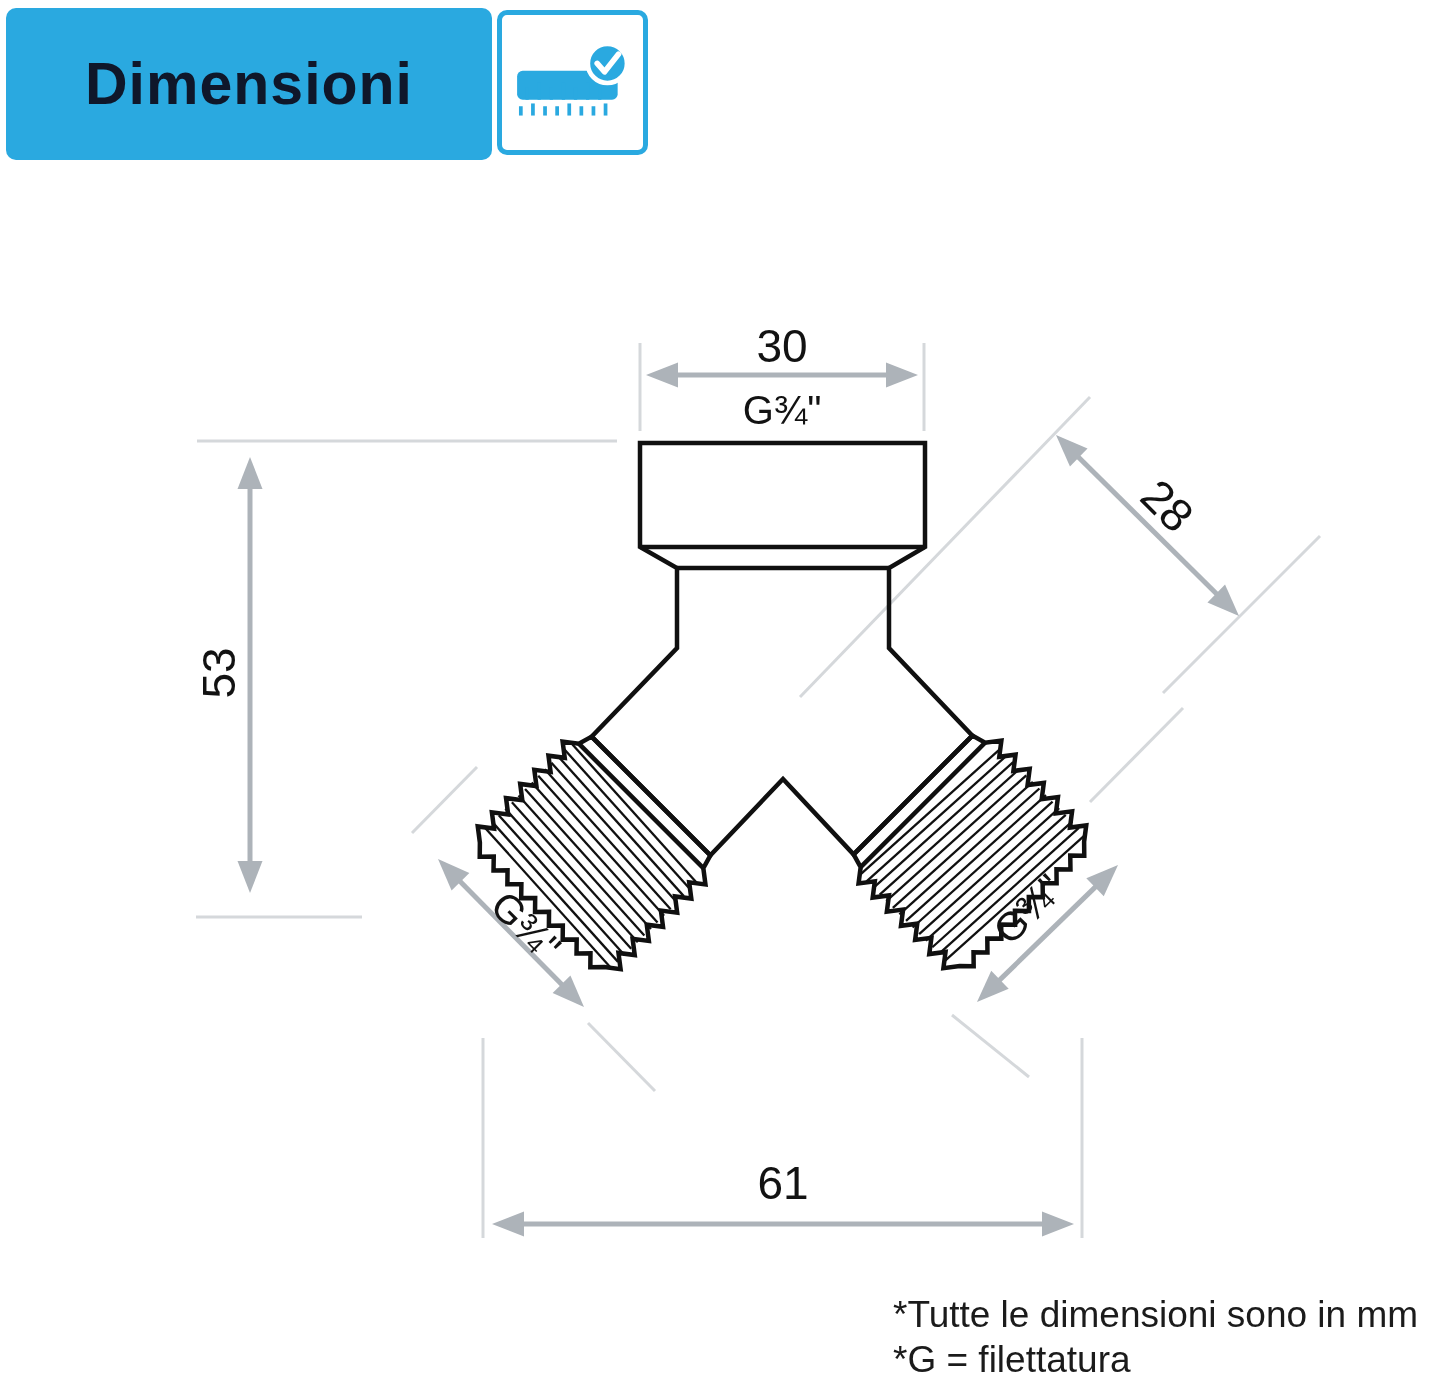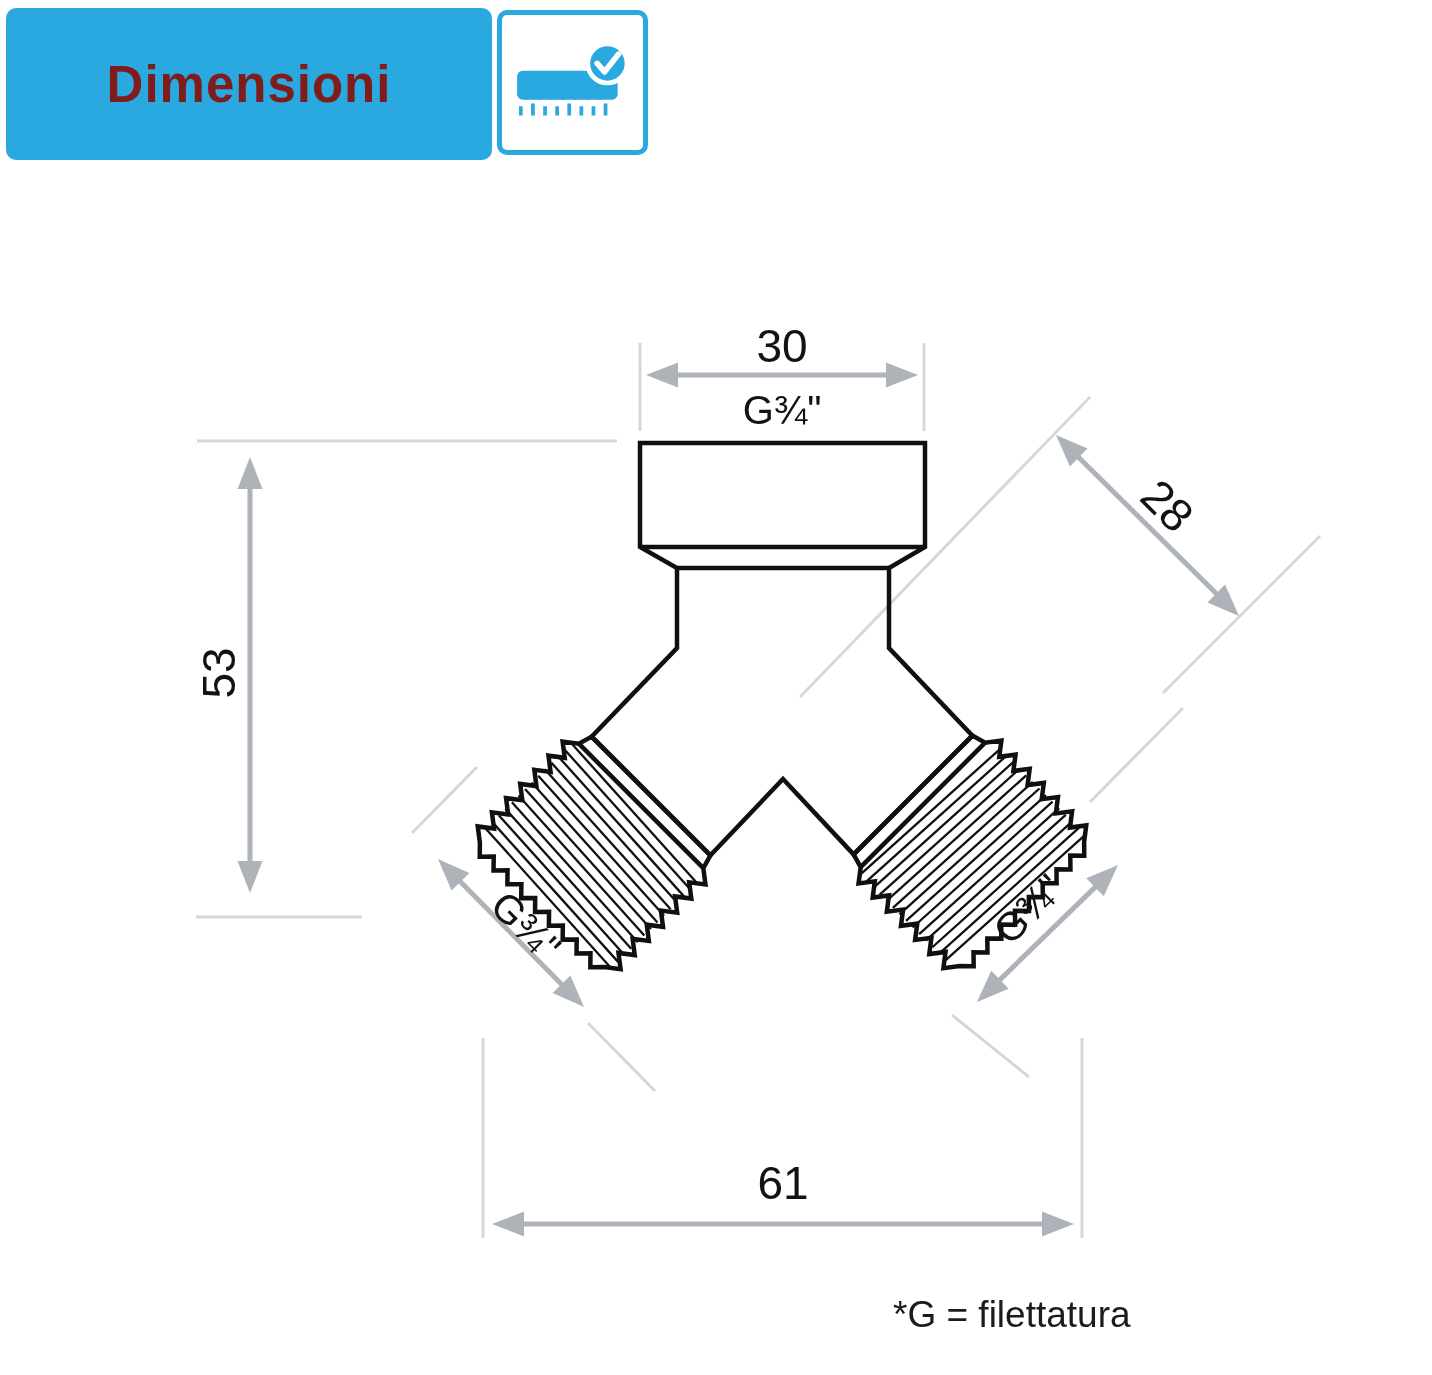--- a/index.html
+++ b/index.html
@@ -7,21 +7,21 @@
     width:1432px;height:1375px;position:relative;background:#ffffff;
     font-family:"Liberation Sans", sans-serif;overflow:hidden;
   }
   
   .banner{
     position:absolute;left:6px;top:8px;width:486px;height:152px;
     background:var(--blue);border-radius:10px;
     display:flex;align-items:center;justify-content:center;
   }
   .banner .title{
-    color:#7f1d1d;font-size:51px;font-weight:700;letter-spacing:1px;
+    color:#0f172a;font-size:59px;font-weight:700;letter-spacing:1px;
   }
   .icon-box{
     position:absolute;left:497px;top:10px;width:151px;height:145px;
     background:#ffffff;border:5px solid var(--blue);border-radius:10px;
     box-sizing:border-box;display:flex;align-items:center;justify-content:center;
   }
   .icon-box svg{display:block;}
   
   svg.diagram{position:absolute;left:0;top:0;}
   .ext{stroke:var(--ext);stroke-width:3;fill:none;}
@@ -172,14 +172,15 @@
   <text class="dim-label fs46" x="782" y="362" text-anchor="middle">30</text>
   <text class="dim-label fs40" x="782" y="424" text-anchor="middle">G¾"</text>
   <text class="dim-label fs46" transform="translate(235,673) rotate(-90)" text-anchor="middle">53</text>
   <text class="dim-label fs46" transform="translate(1156,517) rotate(45)" text-anchor="middle">28</text>
   <text class="dim-label fs46" x="783" y="1199" text-anchor="middle">61</text>
   <text class="dim-label fs40" transform="translate(516,936) rotate(45)" text-anchor="middle">G¾"</text>
   <text class="dim-label fs40" transform="translate(1038,919) rotate(-45)" text-anchor="middle">G¾"</text>
 </svg>
 
 <div class="footnotes">
+  <div>*Tutte le dimensioni sono in mm</div>
   <div>*G = filettatura</div>
 </div>
 
 </body></html>

